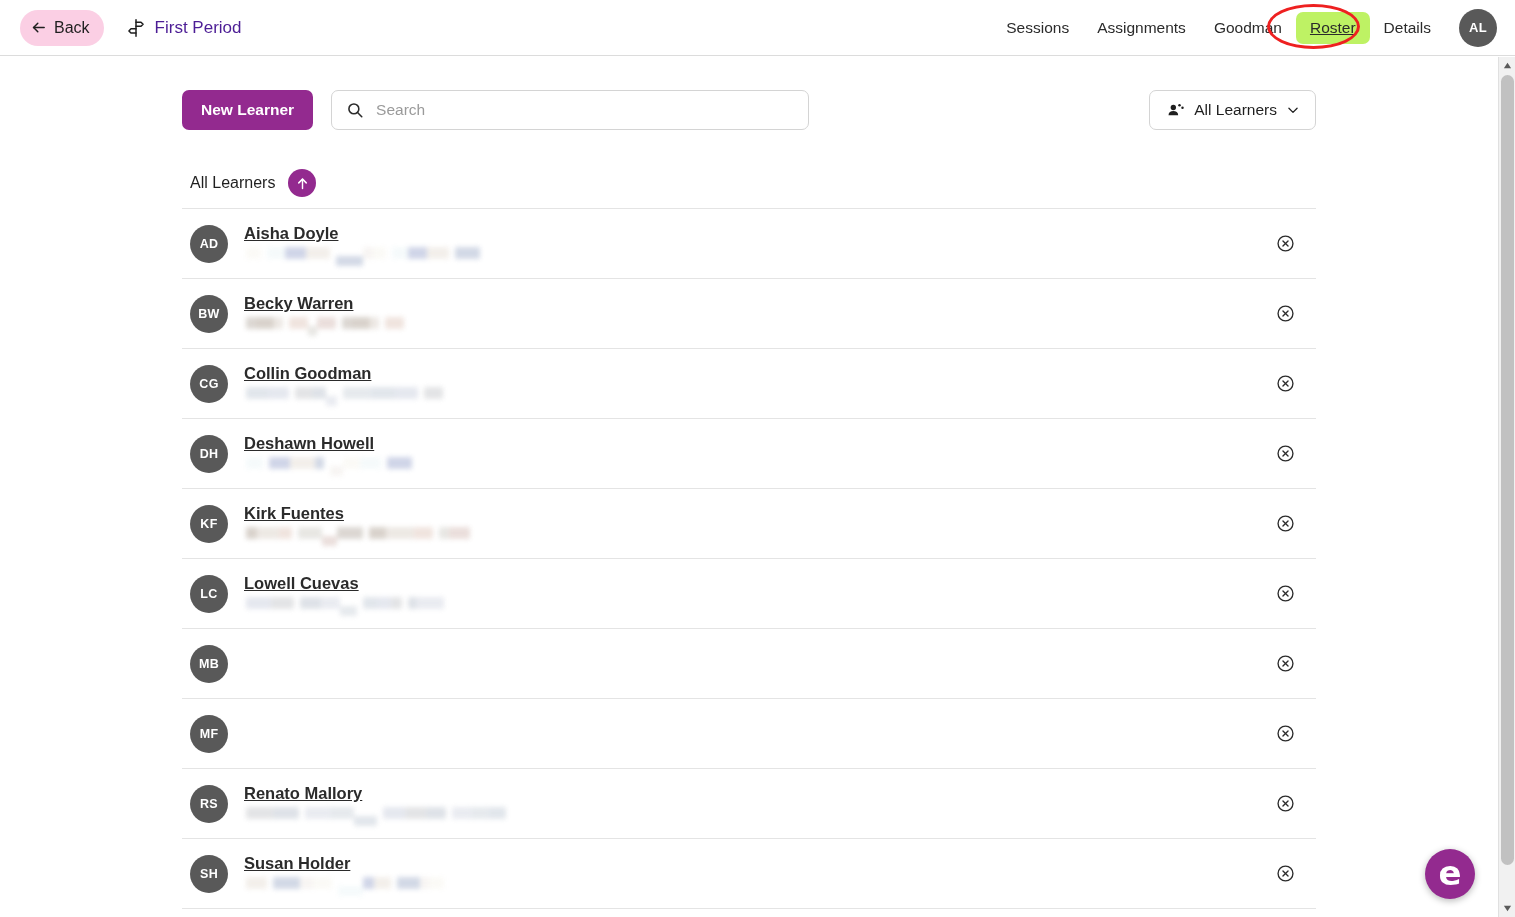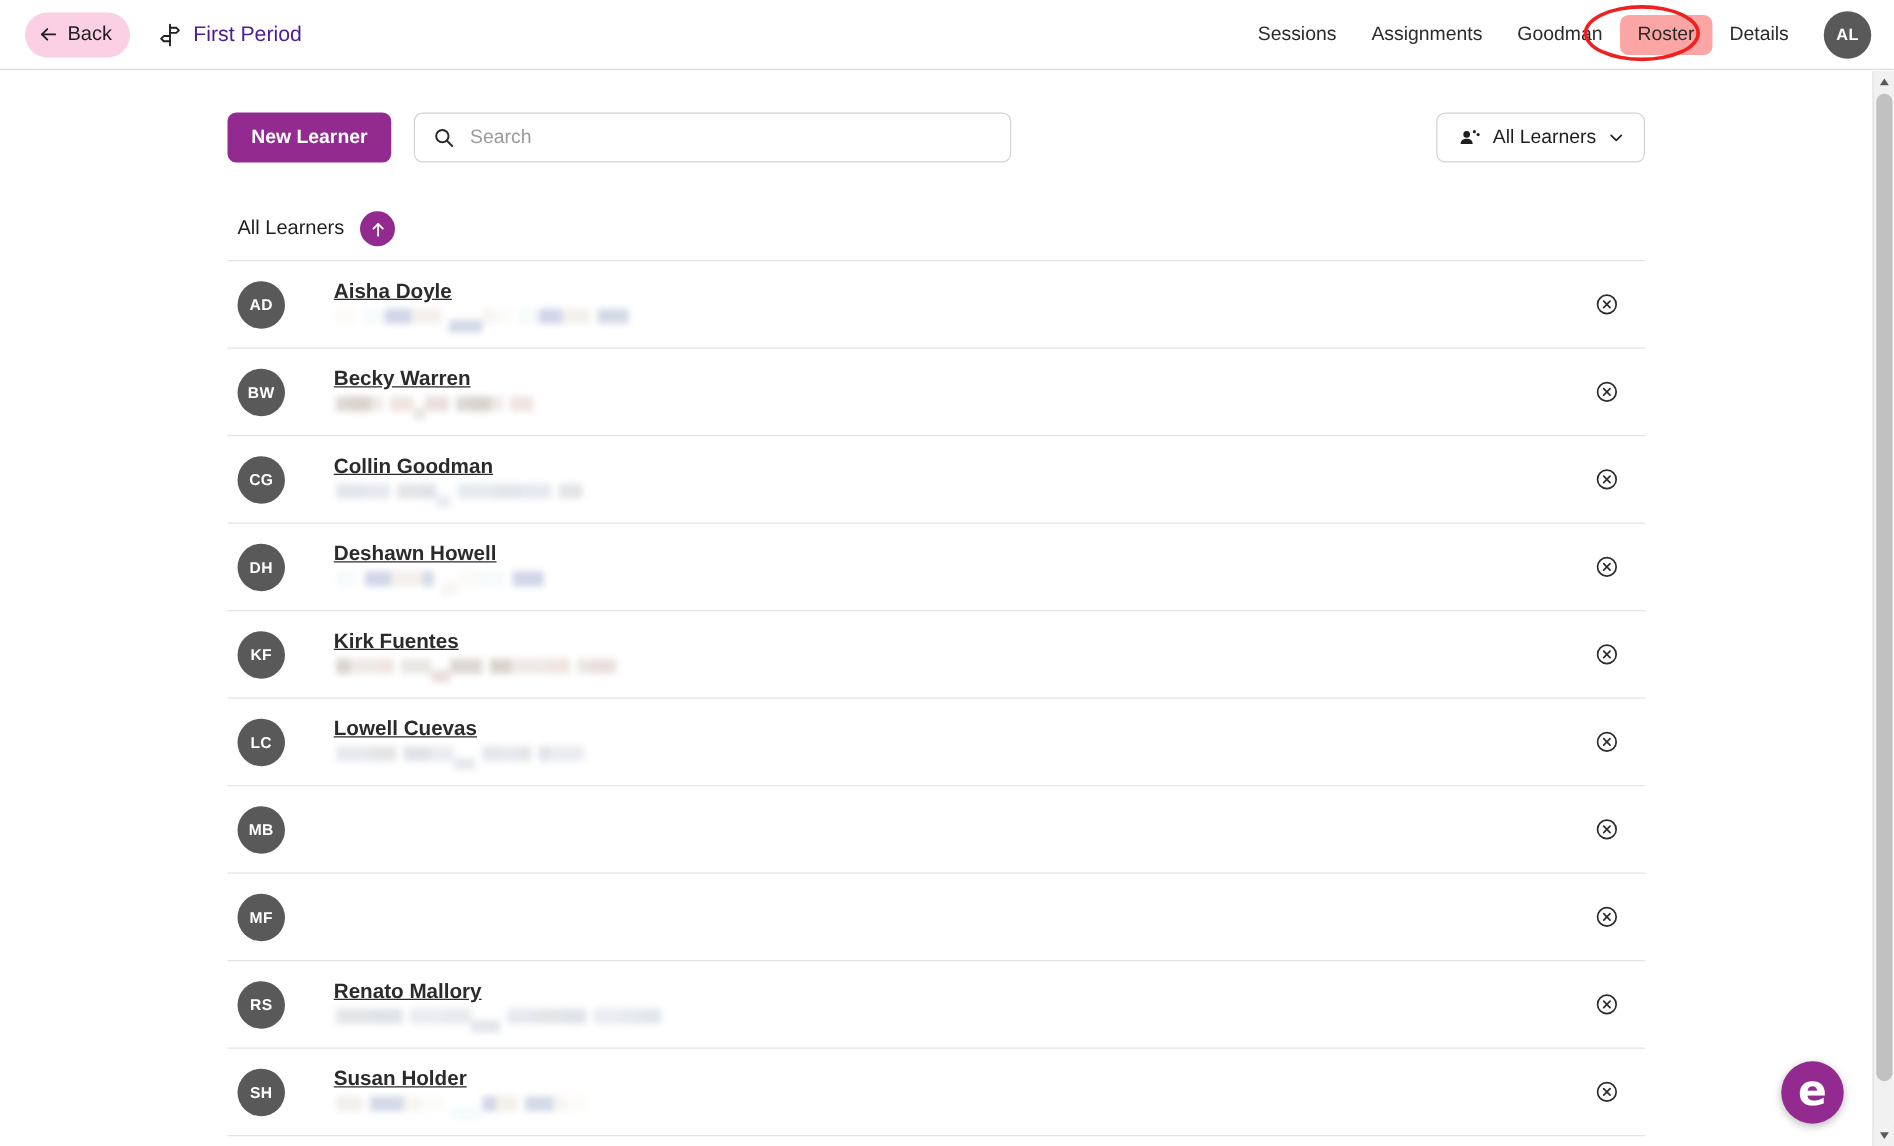--- a/index.html
+++ b/index.html
@@ -67,21 +67,21 @@
     font-size: 15.5px;
     color: #2b2b2b;
     padding: 7px 14px;
     border-radius: 7px;
     cursor: pointer;
     white-space: nowrap;
     background: transparent;
     border: none;
     font-family: "Liberation Sans", sans-serif;
   }
-  .nav-tab.active { background: #fca5a5; }
+  .nav-tab.active { background: #bef264; text-decoration: underline; }
 
   #user-avatar {
     width: 38px; height: 38px;
     border-radius: 50%;
     background: #595959;
     color: #ffffff;
     font-size: 13px;
     font-weight: 700;
     letter-spacing: 0.3px;
     display: flex;
@@ -216,21 +216,20 @@
   .arrow-up-svg { width: 15px; height: 15px; display: block; }
 
   .learner-row {
     height: 70px;
     border-bottom: 1px solid #e4e4e4;
     display: flex;
     align-items: center;
     padding: 0 8px;
     cursor: pointer;
     position: relative;
-    gap: 23px;
   }
 
   .learner-avatar {
     width: 38px; height: 38px;
     border-radius: 50%;
     background: #595959;
     color: #ffffff;
     font-size: 12.5px;
     font-weight: 700;
     letter-spacing: 0.3px;

